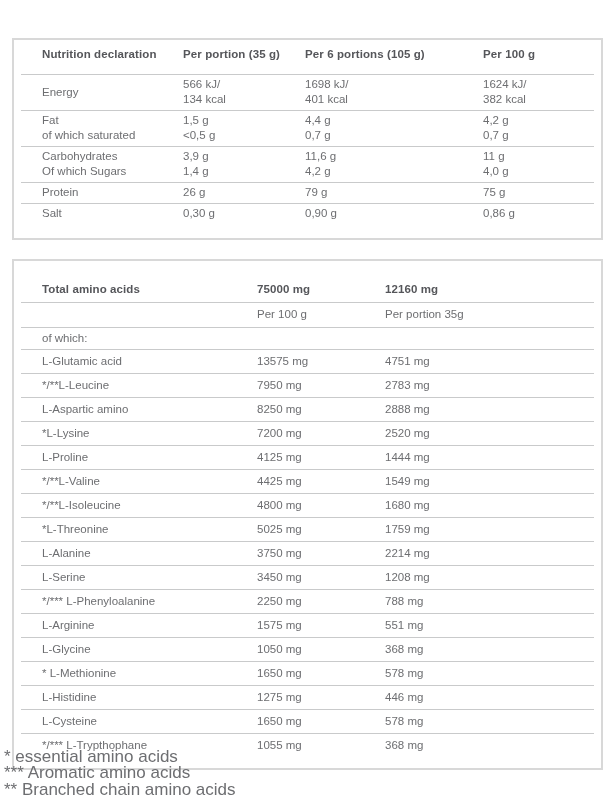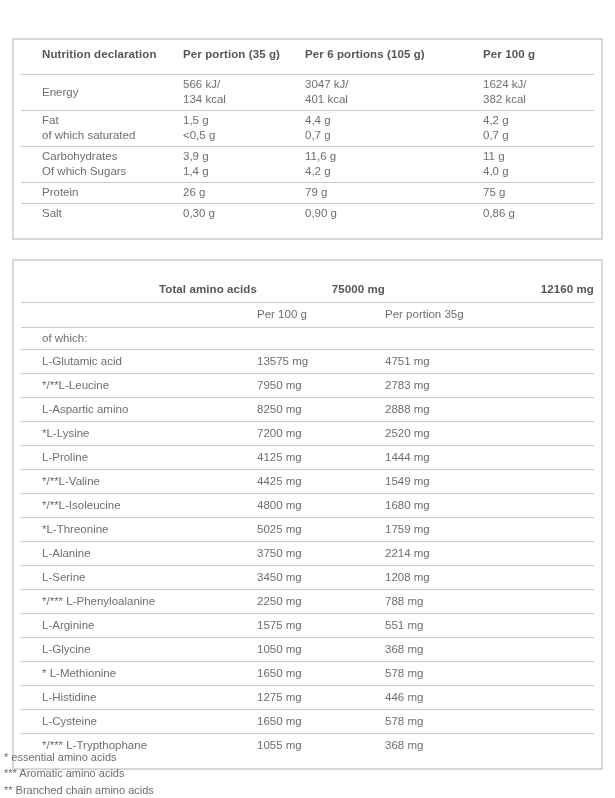--- a/index.html
+++ b/index.html
@@ -19,26 +19,26 @@
     margin:0 7px;width:calc(100% - 14px);
   }
   th,td{
     text-align:left;vertical-align:middle;font-weight:normal;
     padding:2.5px 0;line-height:15px;overflow:hidden;white-space:nowrap;
   }
   th:first-child,td:first-child{padding-left:21px;}
   thead tr + tr,tbody tr{border-top:1px solid #c9cacb;}
   .bold, thead tr.hdr th{font-weight:bold;color:#55565a;letter-spacing:.1px;}
   #nutrition-card thead th{height:34px;box-sizing:border-box;padding-top:0;padding-bottom:5px;vertical-align:middle;}
-  #amino-card thead tr.hdr th{height:41px;box-sizing:border-box;padding-top:17px;padding-bottom:0;text-align:right;}
+  #amino-card thead tr.hdr th{height:41px;box-sizing:border-box;padding-top:17px;padding-bottom:0;}
   #amino-card thead tr.unit td{height:25px;box-sizing:border-box;padding-top:0;padding-bottom:0;}
   #amino-card thead tr.section td{height:22px;box-sizing:border-box;padding-top:0;padding-bottom:0;}
   #amino-card tbody td{padding-top:4px;padding-bottom:4px;}
   #footnotes{
-    position:absolute;left:4px;top:749px;color:#6d6e71;font-size:11px;
+    position:absolute;left:4px;top:749px;color:#6d6e71;font-size:17px;
   }
   #footnotes div{line-height:16.3px;}
 </style>
 </head>
 <body>
 
 <div class="card" id="nutrition-card">
   <table>
     <colgroup>
       <col style="width:162px">
@@ -57,21 +57,21 @@
     <tbody>
         <tr>
           <td>
             <div>Energy</div>
           </td>
           <td>
             <div>566 kJ/</div>
             <div>134 kcal</div>
           </td>
           <td>
-            <div>3047 kJ/</div>
+            <div>1698 kJ/</div>
             <div>401 kcal</div>
           </td>
           <td>
             <div>1624 kJ/</div>
             <div>382 kcal</div>
           </td>
         </tr>
         <tr>
           <td>
             <div>Fat</div>

